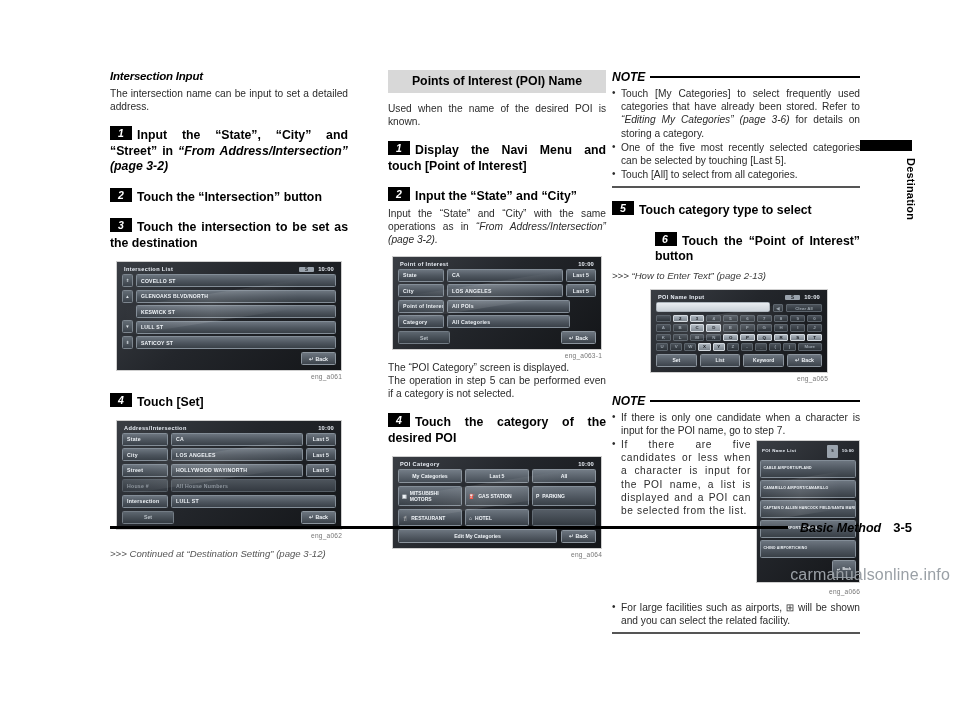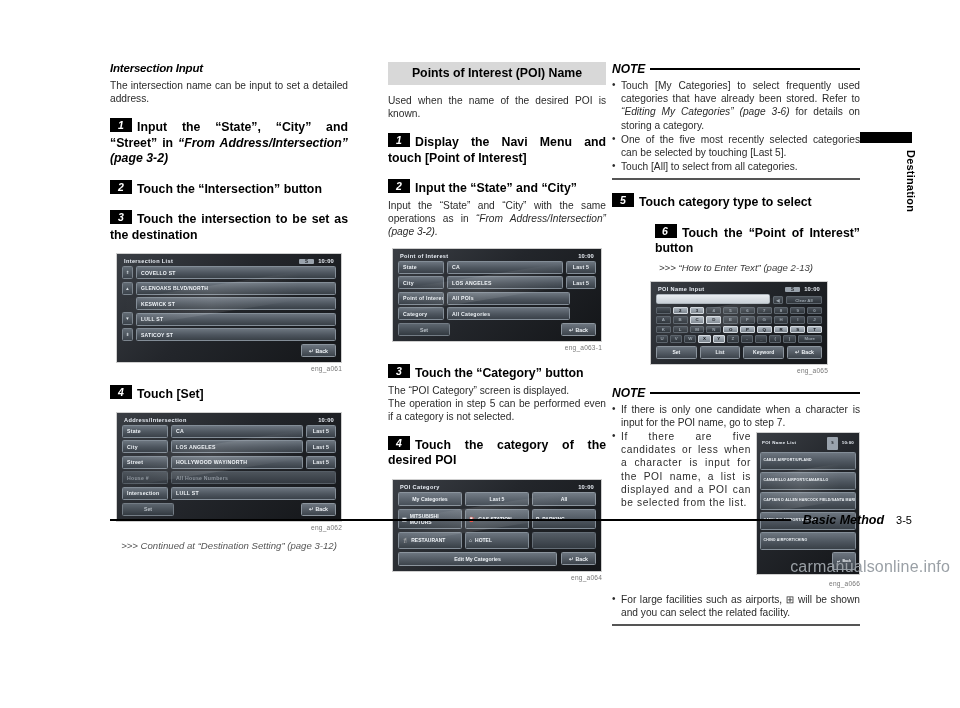--- a/index.html
+++ b/index.html
@@ -4,21 +4,21 @@
 <style>
   * { box-sizing: border-box; margin:0; padding:0; }
   body {
     width:960px; height:708px;
     background:#ffffff;
     font-family:"Liberation Sans", sans-serif;
     color:#000;
     position:relative;
     overflow:hidden;
   }
-  .page { position:absolute; left:0; top:0; width:960px; height:582px; }
+  .page { position:absolute; left:0; top:8px; width:960px; height:582px; }
 
   
   .col { position:absolute; top:62px; width:238px; }
   .col1 { left:110px; }
   .col2 { left:388px; width:218px; }
   .col3 { left:612px; width:248px; }
 
   
   .sec-title {
     font-weight:bold; font-style:italic; font-size:11.5px;
@@ -35,21 +35,21 @@
   .stepnum {
     display:inline-block; background:#000; color:#fff;
     font-style:italic; font-weight:bold;
     font-size:10.5px; line-height:12px;
     padding:1px 7px 1px 7px; margin-right:5px;
     vertical-align:2px;
     min-width:22px; text-align:center;
   }
   .ital { font-style:italic; font-weight:bold; }
   .ref {
-    font-size:9.6px; font-style:italic; color:#3a3a3a; margin-top:5px;text-align:center;
+    font-size:9.6px; font-style:italic; color:#3a3a3a; margin-top:5px;
   }
   .caption {
     font-size:6.6px; color:#777; text-align:right; margin-top:2px;
     letter-spacing:.2px;
   }
   .banner {
     background:#d8d8d8; text-align:center; font-weight:bold;
     font-size:12.3px; padding:4px 0 5px 0; margin-bottom:9px;
   }
 
@@ -211,21 +211,21 @@
 
   
   .footer {
     position:absolute; left:110px; right:48px; bottom:55px;
     display:flex; align-items:center; gap:0;
   }
   .footer .fline { flex:1; height:2.4px; background:#000; }
   .footer .ftxt {
     font-weight:bold; font-style:italic; font-size:12.5px; padding-left:12px;
   }
-  .footer .fpg { font-weight:normal; font-size:11px; padding-left:12px;text-align:right; }
+  .footer .fpg { font-weight:bold; font-size:13px; padding-left:12px;text-align:right; }
 
   .watermark {
     position:absolute; right:10px; bottom:6px;
     font-size:16px; color:#9aa0a6; letter-spacing:.2px;
   }
 
   .inline-figure { float:right; width:104px; margin:2px 0 2px 5px; }
 </style>
 </head>
 <body>
@@ -385,23 +385,20 @@
           <div class="setbtn">Set</div>
           <div class="back">
               <span class="arrowback">↵</span>
               <span>Back</span>
             </div>
         </div>
       </div>
       <div class="caption">eng_a063-1</div>
     </div>
 
-    <div class="step">
-      <span class="stepnum">3</span><span>Touch the “Category” button</span>
-    </div>
     <div class="body-txt" style="margin-top:2px;">The “POI Category” screen is displayed.</div>
     <div class="body-txt">The operation in step 5 can be performed even if a category is not selected.</div>
 
     <div class="step">
       <span class="stepnum">4</span><span>Touch the category of the desired POI</span>
     </div>
 
     <div style="margin-top:10px;padding:0 4px;">
       <div class="shot">
         <div class="shot-bar">

